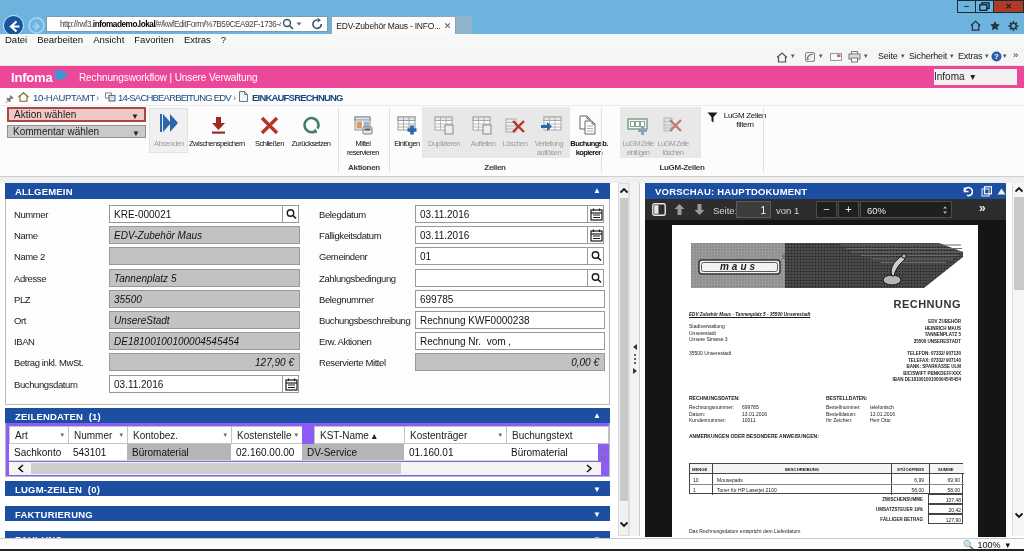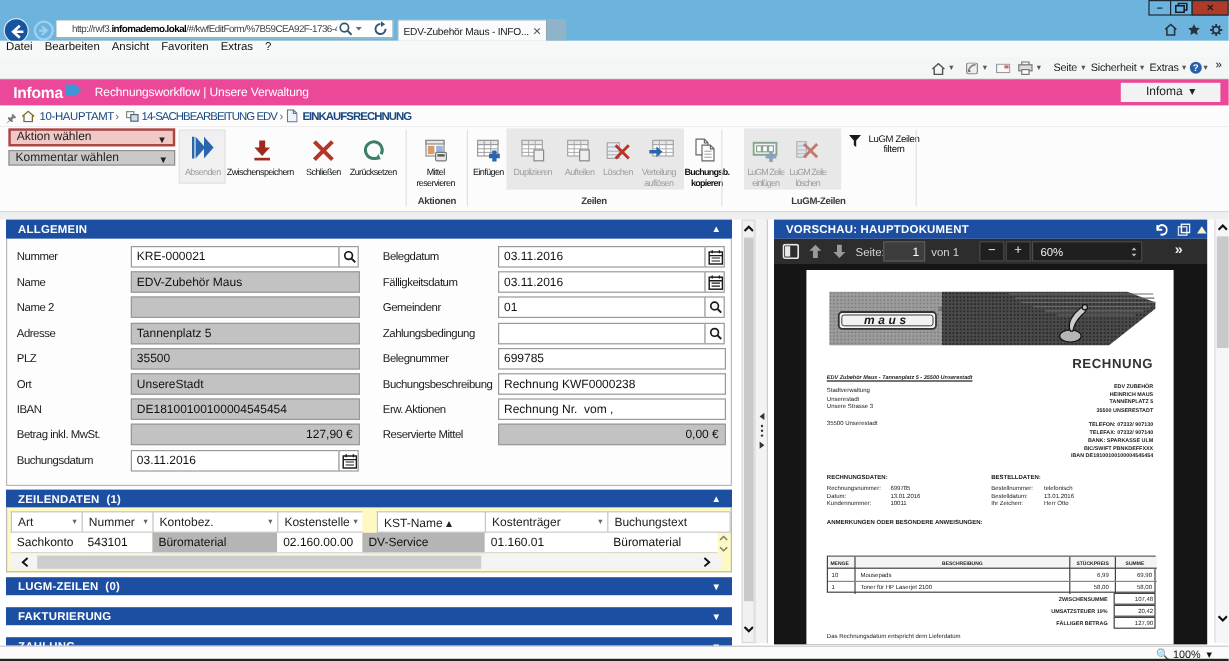--- a/index.html
+++ b/index.html
@@ -23,47 +23,47 @@
 #tbicons { left:970px; top:18px; width:54px; height:13px; color:#26343d; }
 
 #menubar { left:0; top:34px; width:1024px; height:13px; background:#f7f8f8; font-size:9.5px; color:#111; }
 #menubar span { margin-right:10px; }
 #cmdbar { left:0; top:47px; width:1024px; height:19px; background:#f4f5f5; border-bottom:1px solid #e3e4e4; font-size:10px; color:#222; }
 
 #navy { left:0; top:66px; width:1024px; height:22px; background:#ec4899; color:#fff; }
 #logo { position:absolute; left:11px; top:4px; font-size:13px; font-weight:bold; letter-spacing:-0.2px; }
 #logoflag { position:absolute; left:53px; top:3px; }
 #wftext { position:absolute; left:79px; top:6px; font-size:10px; letter-spacing:-0.1px; }
-#infomabtn { position:absolute; left:934px; top:3px; width:83px; height:16px; background:#f2f2f2; color:#222; font-size:10px; text-align:center; line-height:15px; }
+#infomabtn { position:absolute; left:934px; top:3px; width:83px; height:16px; background:#f2f2f2; color:#222; font-size:10px; text-align:left; line-height:15px; }
 
 #crumbs { left:0; top:88px; width:1024px; height:18px; background:#fcfcfc; font-size:9.5px; letter-spacing:-0.3px; color:#17477f; border-bottom:1px solid #ececec; }
 #crumbs .ic { color:#6e6e6e; }
 
 #ribbon { left:0; top:106px; width:1024px; height:71px; background:#fcfcfc; border-bottom:1px solid #cfcfcf; }
 .dd { position:absolute; font-size:10px; line-height:12px; padding-left:5px; color:#222; }
 #dd1 { left:7px; top:1px; width:139px; height:15px; background:#f0c8c6; border:2px solid #a94743; line-height:11px; }
 #dd2 { left:7px; top:19px; width:139px; height:13px; background:#c9c9c9; border:1px solid #919191; }
 .dd .car { position:absolute; right:5px; top:2px; font-size:8px; color:#222; }
 .rlbl { position:absolute; font-size:7.5px; letter-spacing:-0.5px; white-space:nowrap; text-align:center; color:#111; font-weight:normal; }
 .rlbl.dis { color:#9d9d9d; }
 .rgrp { position:absolute; top:57px; font-size:8px; letter-spacing:-0.3px; color:#3a3a3a; text-align:center; font-weight:bold; }
 .vsep { position:absolute; top:2px; width:1px; height:64px; background:#e0e0e0; }
 .disblock { position:absolute; top:1px; background:#e8e8e8; }
 
 .sechdr { position:absolute; left:5px; width:605px; background:#1c4ea2; color:#fff; font-size:9.5px; font-weight:bold; padding-left:10px; letter-spacing:0.2px; }
 .sechdr .arr { position:absolute; right:9px; top:3px; font-size:8px; font-weight:normal; }
 #allgbody { left:5px; top:199px; width:605px; height:206px; background:#fdfdfd; border:1px solid #b9b9b9; border-top:none; }
 .flbl { position:absolute; font-size:9.5px; letter-spacing:-0.4px; color:#1a1a1a; white-space:nowrap; }
 .fld { position:absolute; height:18px; background:#fff; border:1px solid #999; font-size:10px; padding:3px 0 0 4px; color:#111; white-space:nowrap; }
-.fld.gray { background:#c2c2c2; }
+.fld.gray { background:#c2c2c2;font-style:italic; }
 .fld.num { text-align:right; padding-right:5px; }
 .fbtn { position:absolute; width:17px; height:18px; background:#fff; border:1px solid #999; border-left:1px solid #999; }
 .fbtn svg { position:absolute; left:2px; top:2px; }
 
-#ztable { left:5px; top:423px; width:605px; height:54px; background:#fef9c3; border:1px solid #b9b9b9; border-top:none; }
+#ztable { left:5px; top:423px; width:605px; height:54px; background:#8b5cf6; border:1px solid #b9b9b9; border-top:none; }
 .th { position:absolute; top:3px; height:18px; background:#fff; border:1px solid #c4c4c4; border-right:none; font-size:10px; padding:3px 0 0 5px; color:#222; }
 .th:last-of-type{ border-right:1px solid #c4c4c4; }
 .th .car { position:absolute; right:4px; top:4px; font-size:7px; color:#666; }
 .td { position:absolute; top:21px; height:17px; background:#fff; font-size:10px; padding:3px 0 0 5px; color:#111; border-bottom:1px solid #d7d7d7; }
 .td.gray { background:#b5b5b5; }
 #zhscroll { position:absolute; left:3px; top:39px; width:592px; height:13px; background:#f4f4f4; }
 #zthumb { position:absolute; left:22px; top:1px; width:370px; height:11px; background:#cdcdcd; }
 
 
 #lscroll { left:618px; top:183px; width:11px; height:353px; background:#f1f1f1; border:1px solid #dadada; }

